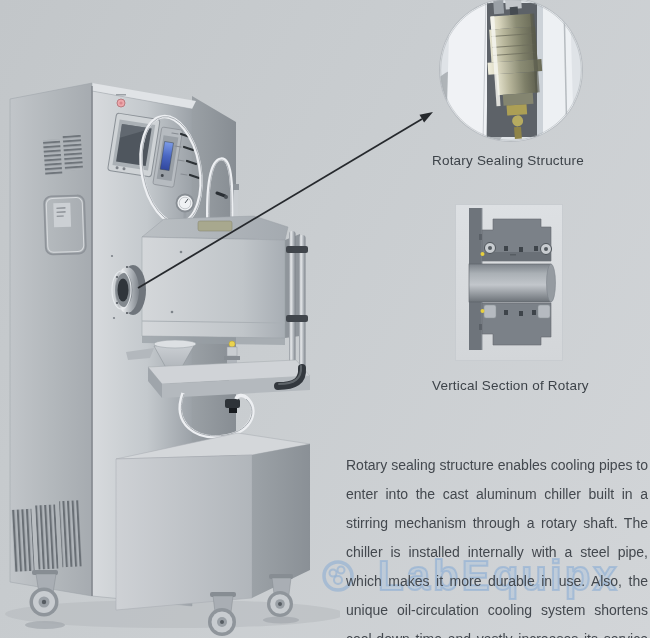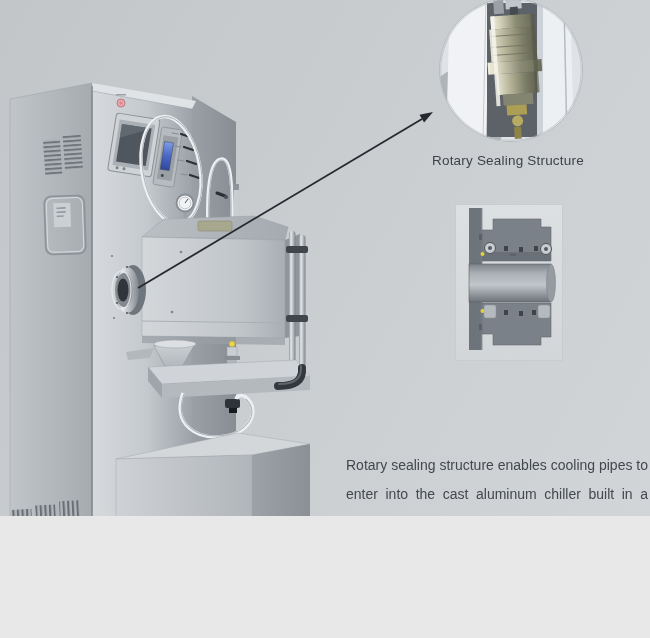--- a/index.html
+++ b/index.html
@@ -1,18 +1,18 @@
 <!DOCTYPE html>
 <html><head>
 <meta charset="utf-8">
 <style>
   html,body{margin:0;padding:0;background:#e8e8e8;}
   *{box-sizing:border-box;}
   #stage{
-    position:relative;width:650px;height:516px;overflow:hidden;
+    position:relative;width:650px;height:638px;overflow:hidden;
     background:linear-gradient(118deg,#c2c6c9 0%,#c9cdd0 45%,#d2d5d8 100%);
     font-family:"Liberation Sans",sans-serif;
   }
   svg{display:block;}
   .abs{position:absolute;}
   #machine-svg{left:0;top:0;}
   #arrow-svg{left:0;top:0;pointer-events:none;}
   #inset-circle{
     left:440px;top:-1px;width:142px;height:142px;border-radius:50%;overflow:hidden;
     box-shadow:0 0 0 1px rgba(150,156,162,.35);
@@ -388,20 +388,21 @@
         <rect x="49" y="106" width="4" height="5" fill="#3e444a"></rect>
         <rect x="64" y="107" width="4" height="5" fill="#3e444a"></rect>
         <rect x="77" y="106" width="4" height="5" fill="#3e444a"></rect>
         <circle cx="27.5" cy="50" r="2" fill="#e6cf3f"></circle>
         <circle cx="27.5" cy="107" r="2" fill="#e6cf3f"></circle>
       </g>
     </svg>
   </div>
 
   <div id="section-label" class="abs">
+    <span>Vertical Section of Rotary</span>
   </div>
 
   <div id="watermark" class="abs">
     <svg width="40" height="40" viewBox="0 0 40 40">
       <circle cx="20" cy="20" r="14" fill="none" stroke="rgba(130,168,212,.5)" stroke-width="3.5"></circle>
       <circle cx="15" cy="17" r="3.5" fill="none" stroke="rgba(130,168,212,.5)" stroke-width="2"></circle>
       <circle cx="23" cy="14" r="3.5" fill="none" stroke="rgba(130,168,212,.5)" stroke-width="2"></circle>
       <circle cx="20" cy="24" r="4" fill="none" stroke="rgba(130,168,212,.5)" stroke-width="2"></circle>
     </svg>
     <span class="wm-text">LabEquipx</span>

